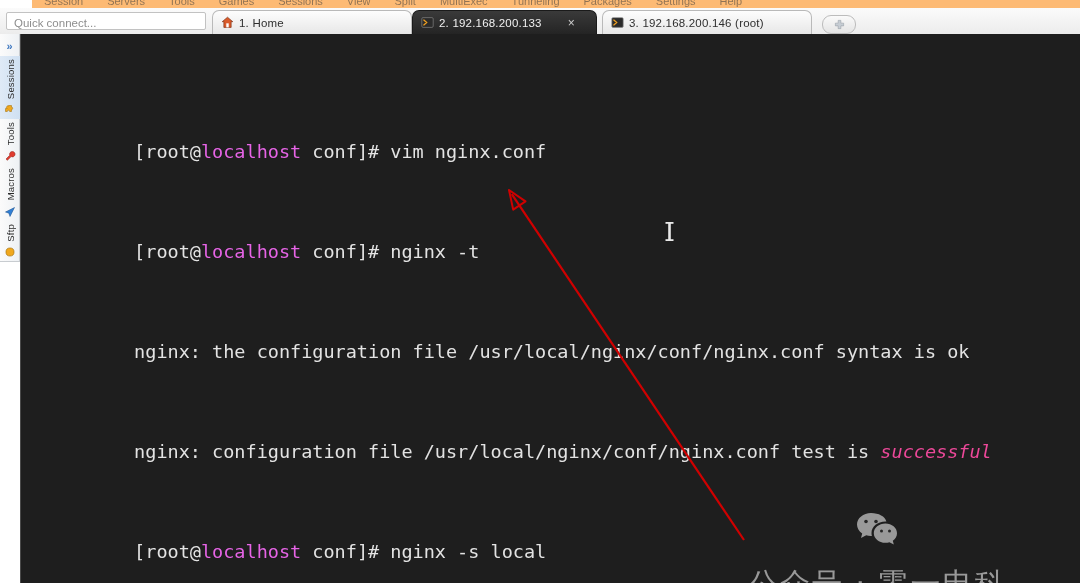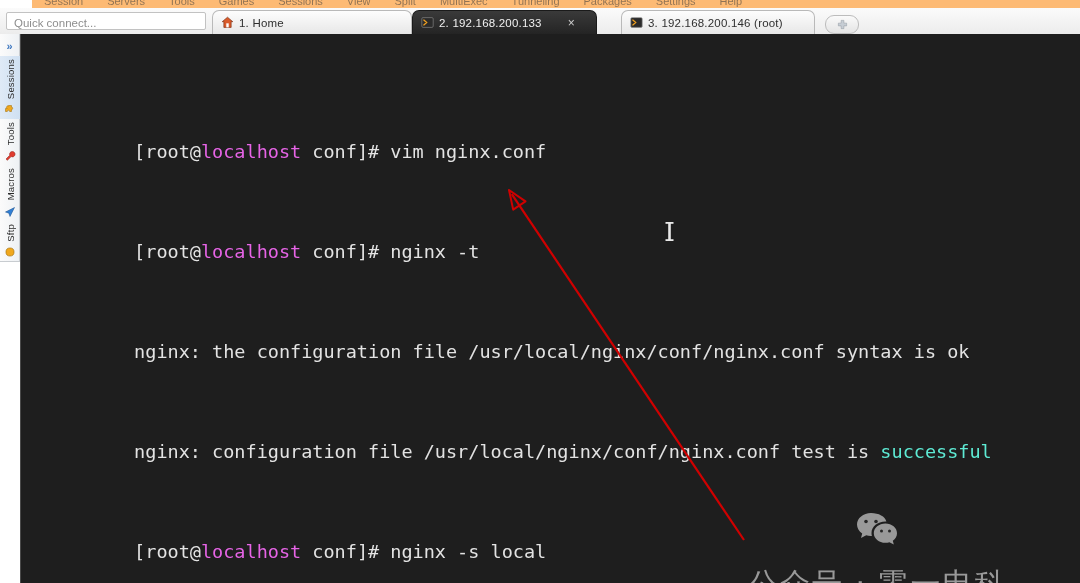--- a/index.html
+++ b/index.html
@@ -108,21 +108,21 @@
   }
   .term-lines {
     padding: 5px 0 0 24px;
     font-family: "DejaVu Sans Mono", "Liberation Mono", monospace;
     font-size: 18.5px; line-height: 25px;
     color: #dcdcdc; white-space: pre;
   }
   .term-line { height: 25px; }
   .c-user { color: #e3e3e3; }
   .c-host { color: #e664e6; }
-  .c-green { color: #5eead4; }
+  .c-green { color: #ec4899; font-style: italic; }
 
   
   .ibeam {
     position: absolute; left: 665px; top: 222px;
     width: 9px; height: 19px;
   }
 
   
   .arrow-svg { position: absolute; left: 0; top: 0; width: 1080px; height: 583px; pointer-events: none; }
 
@@ -180,21 +180,21 @@
       <span class="tab-icon">
         <svg viewBox="0 0 16 16" width="13" height="13">
           <rect x="1" y="2" width="14" height="12" rx="1.5" fill="#2b2b2b" stroke="#8a8a8a" stroke-width="0.8"></rect>
           <path d="M3.5 5 L7 8 L3.5 11" fill="none" stroke="#f0a020" stroke-width="1.6" stroke-linecap="round"></path>
         </svg>
       </span>
       <span class="tab-label">2. 192.168.200.133</span>
       <span class="tab-close">×</span>
     </div>
 
-    <div class="tab trailing" style="width:194px;margin-left:24px">
+    <div class="tab trailing" style="width:210px;margin-left:5px">
       <span class="tab-icon">
         <svg viewBox="0 0 16 16" width="13" height="13">
           <rect x="1" y="2" width="14" height="12" rx="1.5" fill="#2b2b2b" stroke="#8a8a8a" stroke-width="0.8"></rect>
           <path d="M3.5 5 L7 8 L3.5 11" fill="none" stroke="#f0a020" stroke-width="1.6" stroke-linecap="round"></path>
         </svg>
       </span>
       <span class="tab-label">3. 192.168.200.146 (root)</span>
     </div>
 
     <div class="newtab-btn">

